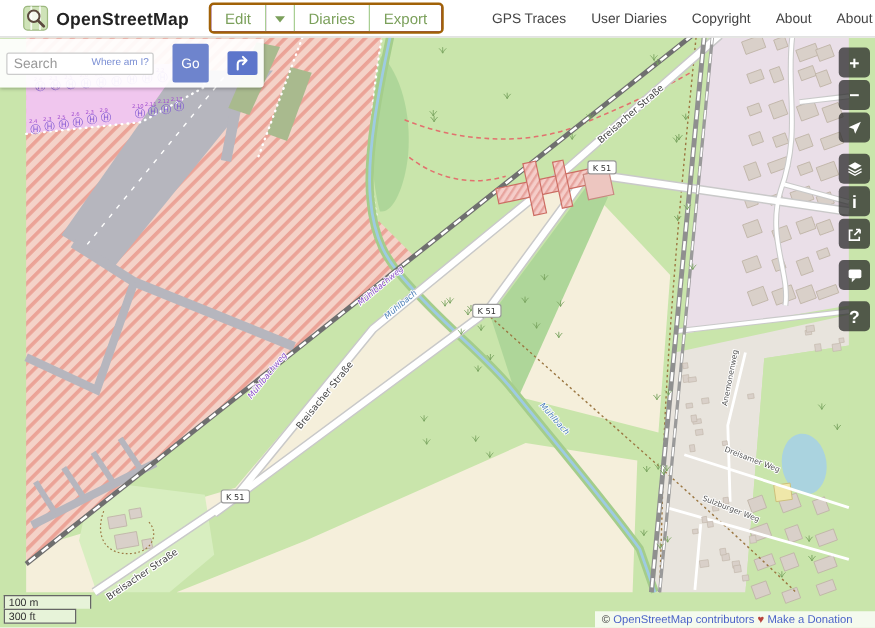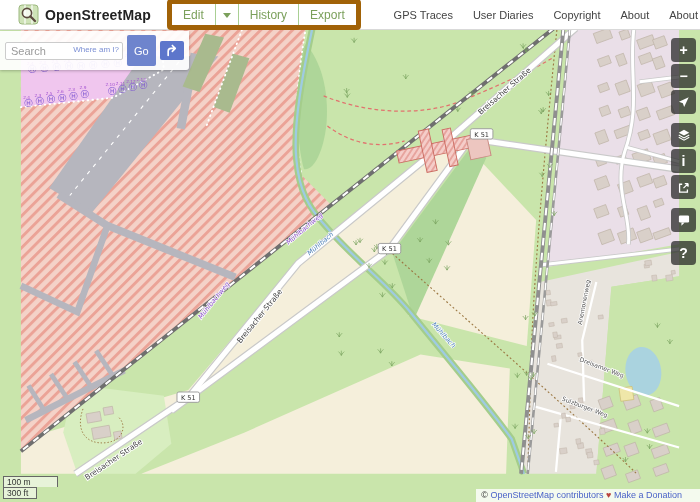--- a/index.html
+++ b/index.html
@@ -2,58 +2,58 @@
 <html><head>
 <meta charset="utf-8">
 <style>
   html,body{margin:0;padding:0;width:700px;height:502px;overflow:hidden;
     font-family:"Liberation Sans",sans-serif;background:#fff;}
   
   .header{position:absolute;left:0;top:0;width:700px;height:30px;background:#fff;
     border-bottom:1px solid #d9d9d9;display:flex;align-items:center;z-index:30;box-sizing:border-box;}
   .brand{display:flex;align-items:center;gap:6px;padding-left:18px;}
   .brand-title{font-weight:bold;font-size:14px;color:#222;letter-spacing:.2px;}
-  .btn-group{display:flex;margin-left:16px;border:5px solid #a16207;border-radius:4px;height:21px;overflow:hidden;background:#701a75;}
+  .btn-group{display:flex;margin-left:16px;border:2px solid #a16207;border-radius:4px;height:21px;overflow:hidden;background:#701a75;}
   .btn-group button{background:#fff;border:none;border-right:1px solid #a9cf93;color:#7ba05b;
     font-family:"Liberation Sans",sans-serif;font-size:12px;padding:0 11px;height:100%;cursor:pointer;}
   .btn-group button:last-child{border-right:none;}
   .btn-group button.caret-btn{padding:0 7px;}
   .tri-down{display:inline-block;width:0;height:0;border-left:4px solid transparent;
     border-right:4px solid transparent;border-top:5px solid #7ba05b;vertical-align:middle;}
   .hdr-right{margin-left:auto;display:flex;align-items:center;gap:20px;padding-right:2px;}
   .hdr-link{font-size:11px;color:#444;text-decoration:none;cursor:pointer;}
   .user-box{display:flex;align-items:center;gap:5px;cursor:pointer;}
   .avatar{width:19px;height:19px;border-radius:2px;background:linear-gradient(135deg,#6b6159 20%,#2e2a26 80%);
     border:1px solid #bbb;}
   .user-name{font-size:11px;color:#222;}
   .tri-down.gray{border-top-color:#999;}
   
   .search-card{position:absolute;left:0;top:31px;z-index:25;background:rgba(255,255,255,.92);
-    padding:4px 5px;border-radius:0 0 3px 0;box-shadow:0 1px 3px rgba(0,0,0,.25);display:flex;align-items:center;gap:4px;}
+    padding:4px 5px;border-radius:0 0 3px 0;box-shadow:0 1px 3px rgba(0,0,0,.25);display:flex;align-items:center;gap:15px;}
   .search-wrap{position:relative;}
   .search-input{width:118px;height:18px;border:1px solid #ccc;border-radius:2px;font-size:11px;
     padding:0 2px 0 5px;font-family:"Liberation Sans",sans-serif;color:#333;box-sizing:border-box;}
   .search-input::placeholder{color:#9a9a9a;}
   .where-link{position:absolute;right:4px;top:4px;font-size:8px;color:#7b8fd4;cursor:pointer;}
   .go-btn{height:31px;padding:0 7px;background:#6e84cd;color:#fff;border:none;border-radius:2px;
     font-size:11px;font-family:"Liberation Sans",sans-serif;cursor:pointer;}
   .dir-btn{height:19px;width:24px;background:#5d76cb;border:none;border-radius:2px;cursor:pointer;
     display:flex;align-items:center;justify-content:center;padding:0;}
   
   .map-wrap{position:absolute;left:0;top:30px;width:700px;height:472px;background:#c9e5ab;}
   
   .ctrls{position:absolute;right:4px;top:38px;z-index:20;display:flex;flex-direction:column;}
   .ctrl{width:25px;height:24px;margin-bottom:2px;background:rgba(34,34,34,.72);color:#fff;
     border:none;border-radius:4px;font-size:14px;font-weight:bold;font-family:"Liberation Sans",sans-serif;
     display:flex;align-items:center;justify-content:center;cursor:pointer;padding:0;}
   .ctrl.gap{margin-top:7px;}
   
   .scalebox{position:absolute;left:3px;bottom:3px;z-index:20;font-size:8.5px;color:#333;line-height:10px;}
-  .scale-m{width:55px;background:rgba(255,255,255,.55);border:1px solid #666;border-bottom:none;padding:0 3px;box-sizing:border-box;}
-  .scale-ft{width:34px;background:rgba(255,255,255,.55);border:1px solid #666;border-top:1px solid #666;padding:0 3px;box-sizing:border-box;}
+  .scale-m{width:70px;background:rgba(255,255,255,.55);border:1px solid #666;border-bottom:none;padding:0 3px;box-sizing:border-box;}
+  .scale-ft{width:58px;background:rgba(255,255,255,.55);border:1px solid #666;border-top:1px solid #666;padding:0 3px;box-sizing:border-box;}
   
   .attrib{position:absolute;right:0;bottom:0;z-index:20;background:rgba(255,255,255,.8);
     font-size:9px;padding:1px 18px 2px 5px;color:#333;white-space:nowrap;}
   .attrib .lnk{color:#4b63c8;cursor:pointer;}
   .attrib .heart{color:#b9433c;}
   
   text{font-family:"DejaVu Sans",sans-serif;}
   .lbl-street{font-size:8px;fill:#444;paint-order:stroke;stroke:#ffffff;stroke-width:2px;text-anchor:middle;}
   .lbl-street-small{font-size:6.5px;fill:#555;paint-order:stroke;stroke:#ffffff;stroke-width:1.6px;text-anchor:middle;}
   .lbl-path{font-size:7px;font-style:italic;fill:#8a4fc8;paint-order:stroke;stroke:#fff;stroke-width:1.4px;text-anchor:middle;}
@@ -71,21 +71,21 @@
       <rect x="1" y="1" width="19" height="19" rx="3" fill="#cfe3b8" stroke="#9cb87f"></rect>
       <path d="M7 1 L7 20 M14 1 L14 20" stroke="#ffffff" stroke-width="1.4" opacity=".8"></path>
       <circle cx="9" cy="9" r="4.6" fill="rgba(255,255,255,.75)" stroke="#5c4a3f" stroke-width="1.6"></circle>
       <line x1="12.4" y1="12.4" x2="17" y2="17" stroke="#5c4a3f" stroke-width="2.2" stroke-linecap="round"></line>
     </svg>
     <span class="brand-title">OpenStreetMap</span>
   </div>
   <div class="btn-group">
     <button>Edit</button>
     <button class="caret-btn"><span class="tri-down"></span></button>
-    <button>History</button>
+    <button>Diaries</button>
     <button>Export</button>
   </div>
   <div class="hdr-right">
     <span class="hdr-link">GPS Traces</span>
     <span class="hdr-link">User Diaries</span>
     <span class="hdr-link">Copyright</span>
     <span class="hdr-link">About</span>
     <span class="hdr-link">About</span>
   </div>
 </div>

